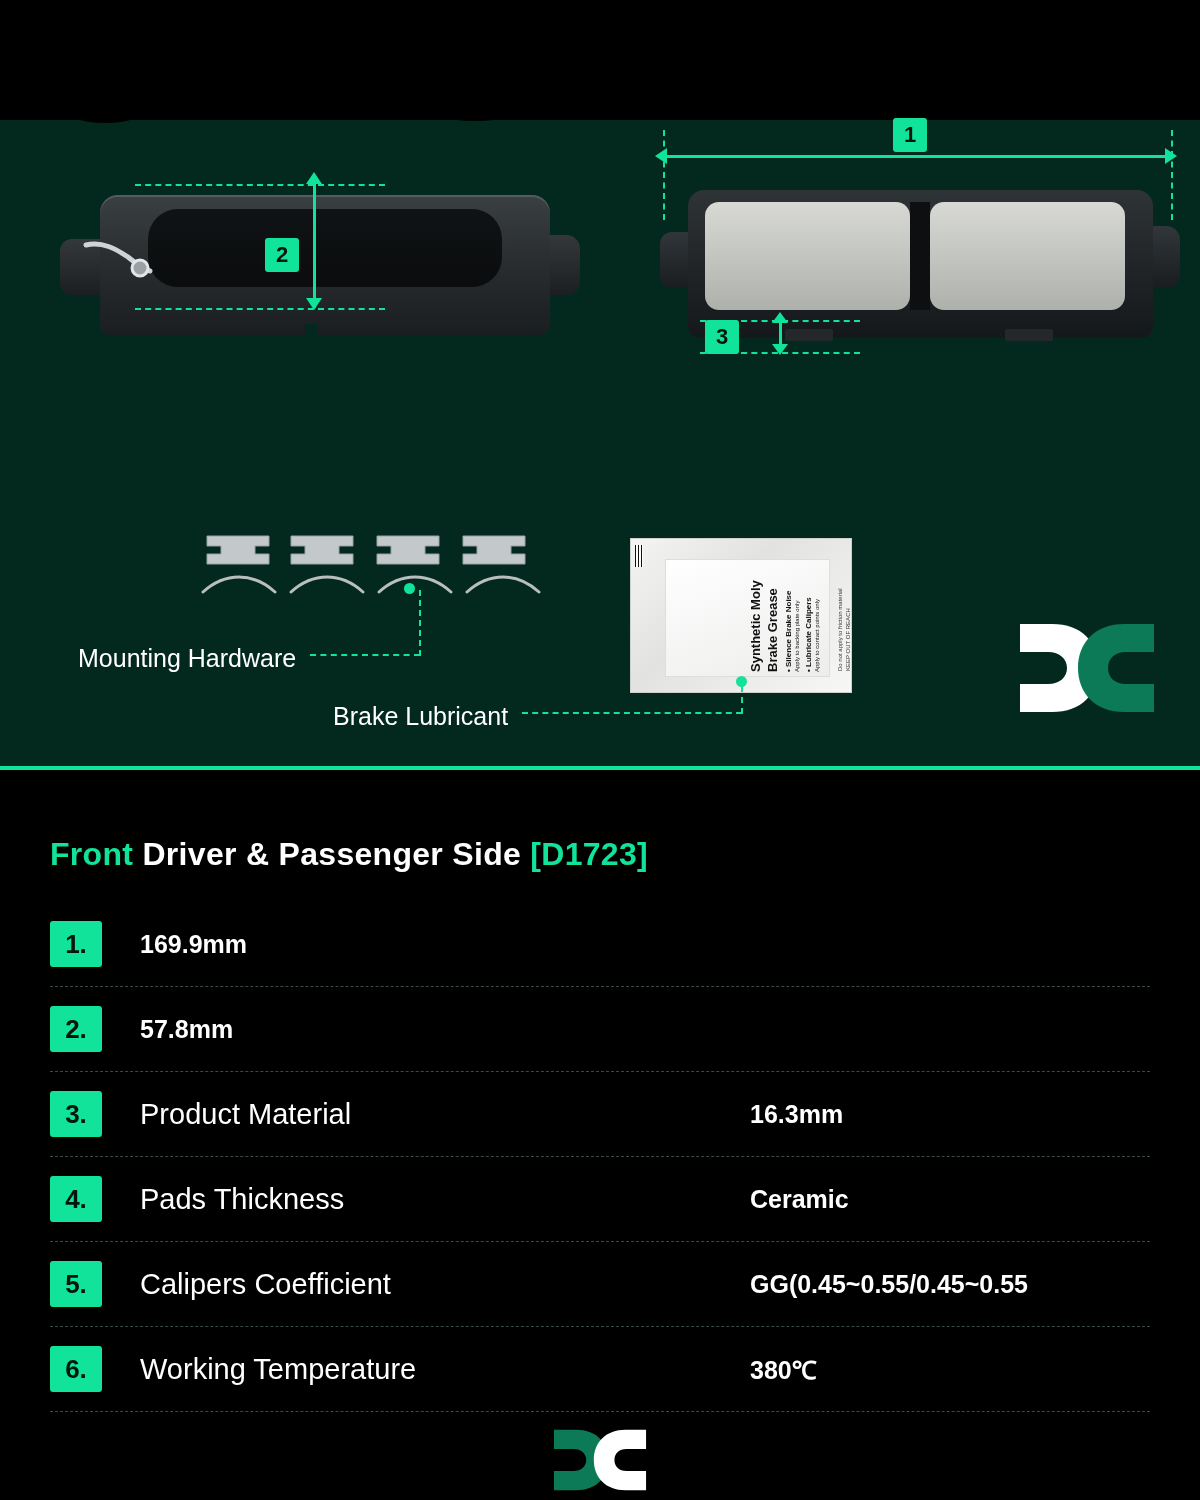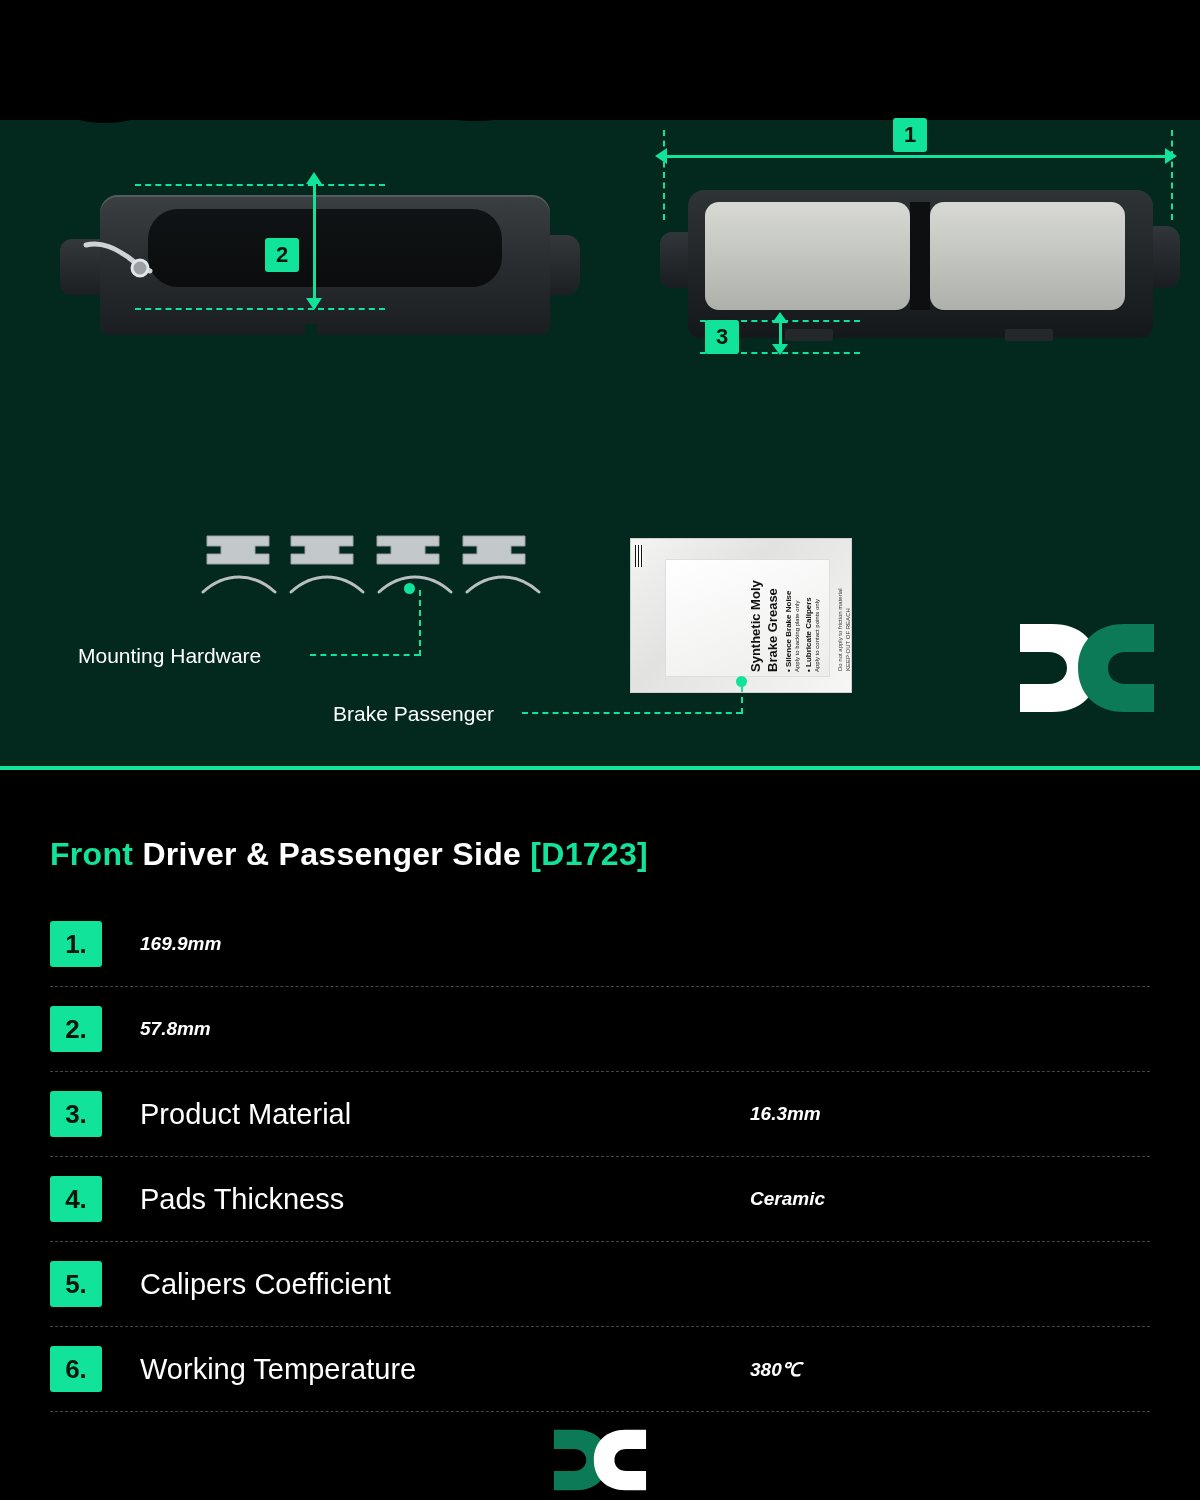--- a/index.html
+++ b/index.html
@@ -199,21 +199,21 @@
     color:#111;
     font-family:"Liberation Sans", sans-serif;
   }
   .rot-title { font-size: 13px; font-weight:700; }
   .rot-bullet { font-size: 8px; font-weight:700; }
   .rot-small { font-size: 6px; }
 
   .label-txt {
     position:absolute;
     color:#ffffff;
-    font-size: 21px;
+    font-size: 25px;
     font-family:"Liberation Sans", sans-serif;
   }
   .lead { position:absolute; border-top:2px dashed #12e39a; height:0; }
   .lead-v { position:absolute; border-left:2px dashed #12e39a; width:0; }
   .dot {
     position:absolute; width:11px; height:11px; border-radius:50%;
     background:#12e39a;
   }
 
   
@@ -247,21 +247,21 @@
     display:flex; align-items:center; justify-content:center;
     border-radius:3px;
     margin-right: 38px;
     flex: 0 0 52px;
   }
   .rlabel {
     color:#ffffff; font-size:29px; font-weight:400;
     width: 610px;
   }
   .rvalue {
-    color:#ffffff; font-size:19px; font-weight:700;font-style:italic;
+    color:#ffffff; font-size:25px; font-weight:700;
   }
   .footer-logo { position:absolute; left:540px; top:655px; }
 </style>
 </head>
 <body>
 
 <div class="page">
 
   <div class="top-panel">
 
@@ -362,21 +362,21 @@
           <span class="rot-t rot-small" style="left:128px; top:112px;">Apply to backing plate only</span>
           <span class="rot-t rot-bullet" style="left:138px; top:112px;">• Lubricate Calipers</span>
           <span class="rot-t rot-small" style="left:148px; top:112px;">Apply to contact points only</span>
         </div>
       </div>
       <span class="rot-t rot-small" style="left:206px; top:132px; color:#333;">Do not apply to friction material</span>
       <span class="rot-t rot-small" style="left:214px; top:132px; color:#333;">KEEP OUT OF REACH</span>
 
     </div>
 
-    <span class="label-txt" style="left:333px; top:702px;">Brake Passenger</span>
+    <span class="label-txt" style="left:333px; top:702px;">Brake Lubricant</span>
     <div class="lead" style="left:522px; top:712px; width:220px;"></div>
     <div class="lead-v" style="left:741px; top:686px; height:28px;"></div>
     <div class="dot" style="left:736px; top:676px;"></div>
 
     <div class="logo" style="left:1012px; top:620px;">
       <svg width="150" height="96" viewBox="0 0 150 96">
         <path d="M8 4 H40 C70 4, 86 22, 86 48 C86 74, 70 92, 40 92 H8 V64 H36 C48 64, 55 57, 55 48 C55 39, 48 32, 36 32 H8 Z" fill="#ffffff"></path>
         <path d="M142 4 H112 C84 4, 66 22, 66 48 C66 74, 84 92, 112 92 H142 V64 H114 C102 64, 96 57, 96 48 C96 39, 102 32, 114 32 H142 Z" fill="#0c7a56"></path>
       </svg>
     </div>
@@ -412,20 +412,21 @@
 
       <div class="row">
         <div class="num">4.</div>
         <div class="rlabel">Pads Thickness</div>
         <div class="rvalue">Ceramic</div>
       </div>
 
       <div class="row">
         <div class="num">5.</div>
         <div class="rlabel">Calipers Coefficient</div>
+        <div class="rvalue">GG(0.45~0.55/0.45~0.55</div>
       </div>
 
       <div class="row">
         <div class="num">6.</div>
         <div class="rlabel">Working Temperature</div>
         <div class="rvalue">380℃</div>
       </div>
 
     </div>
 

